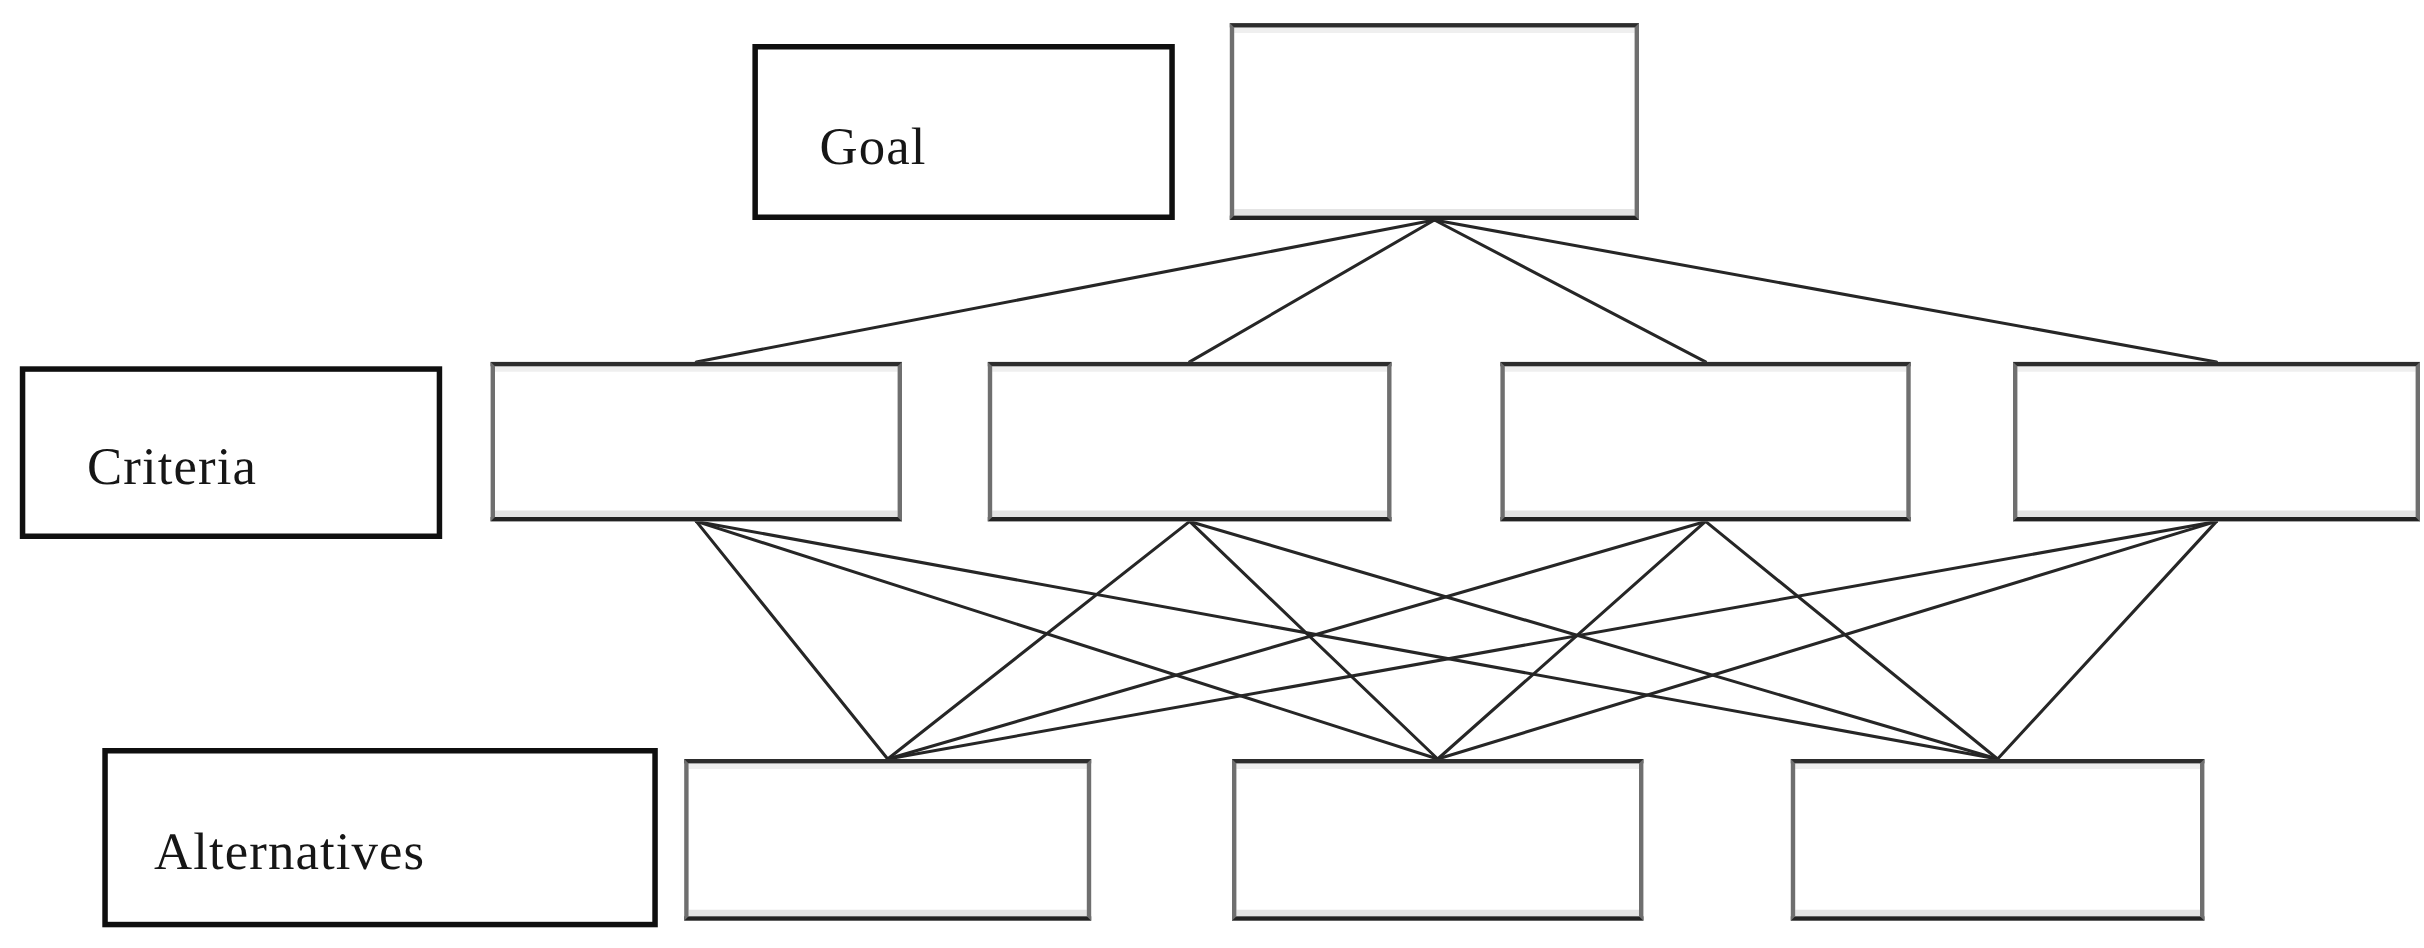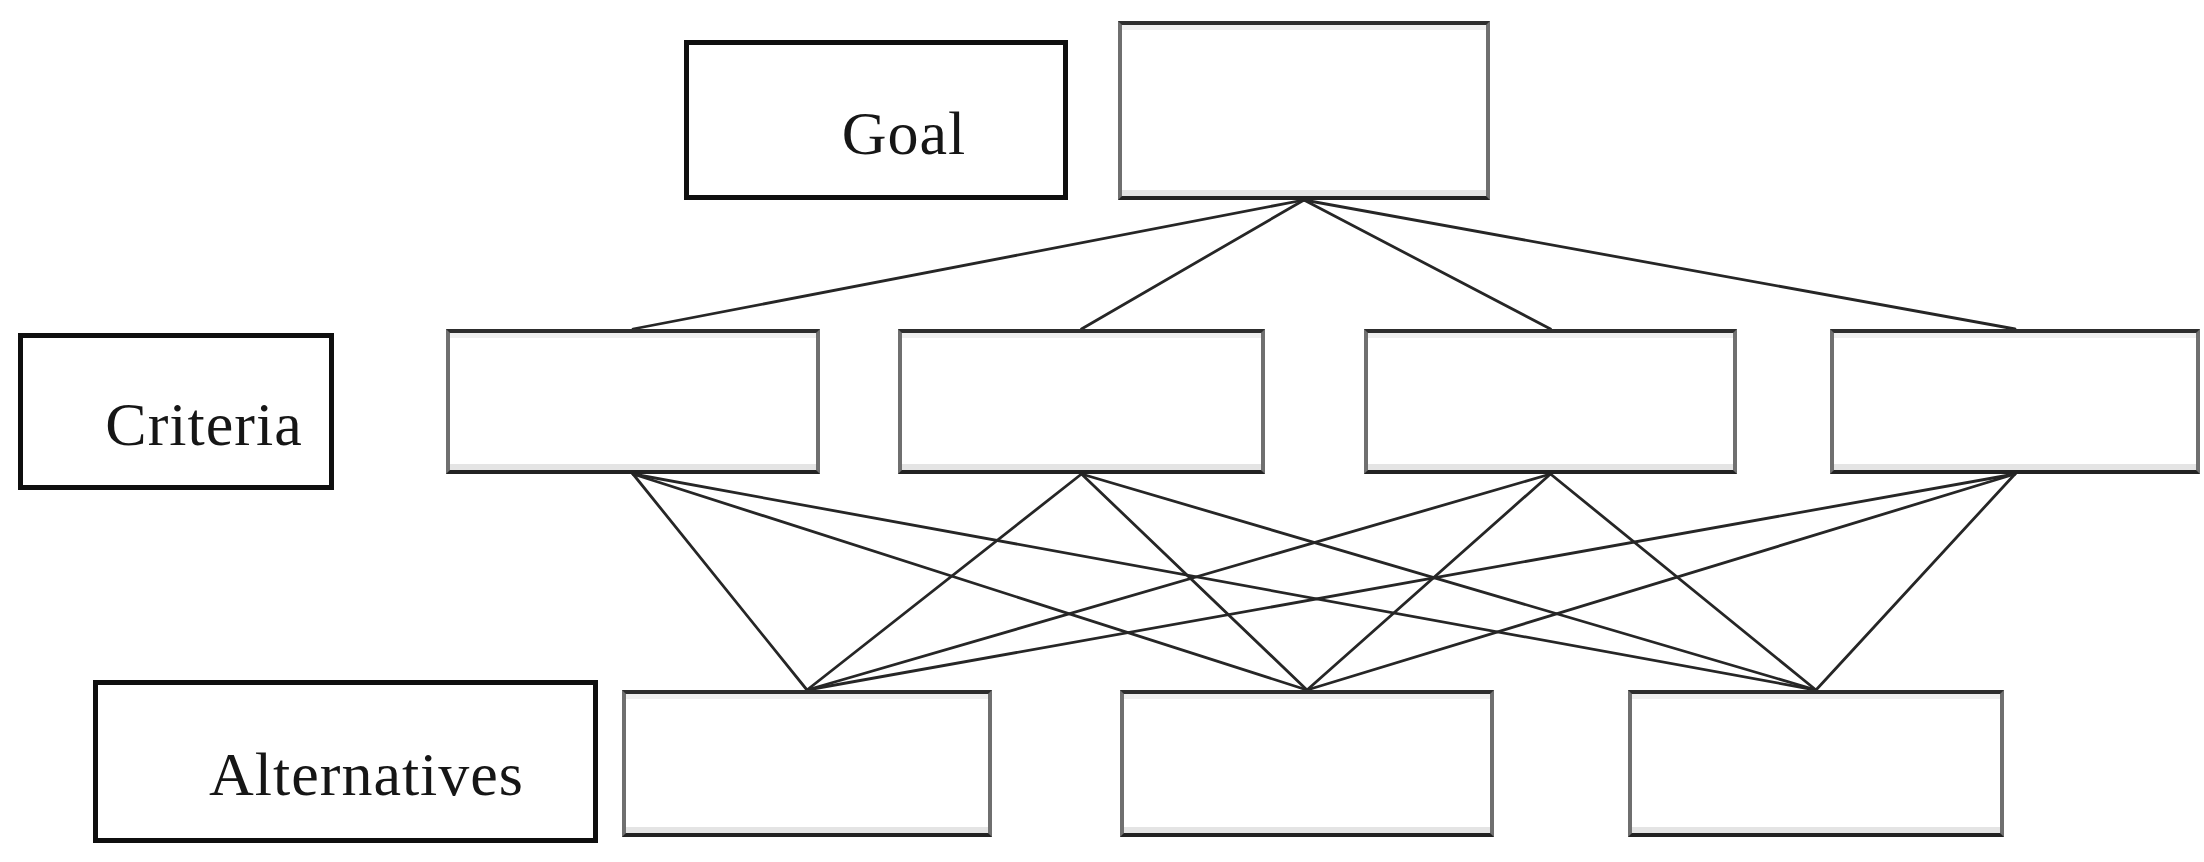--- a/index.html
+++ b/index.html
@@ -24,25 +24,24 @@
     position: absolute;
     box-sizing: border-box;
     background: #ffffff;
   }
   .label-box {
     border: 5px solid #0f0f0f;
     display: flex;
     align-items: center;
     padding-left: 56px;
     padding-top: 26px;
-    font-size: 62px;
+    font-size: 48px;
     color: #161616;
     letter-spacing: 1px;
     white-space: nowrap;
-    justify-content: center;
   }
   .node-box {
     border-style: solid;
     border-width: 4px;
     border-color: #2d2d2d #6f6f6f #222222 #6f6f6f;
     box-shadow: inset 0 5px 0 #efefef, inset 0 -6px 0 #e4e4e4;
   }
 </style>
 </head>
 <body>
@@ -62,21 +61,21 @@
       <line x1="1550.5" y1="474" x2="807" y2="690" stroke="#262626" stroke-width="2.8" stroke-linecap="round"></line>
       <line x1="1550.5" y1="474" x2="1307" y2="690" stroke="#262626" stroke-width="2.8" stroke-linecap="round"></line>
       <line x1="1550.5" y1="474" x2="1816" y2="690" stroke="#262626" stroke-width="2.8" stroke-linecap="round"></line>
       <line x1="2015" y1="474" x2="807" y2="690" stroke="#262626" stroke-width="2.8" stroke-linecap="round"></line>
       <line x1="2015" y1="474" x2="1307" y2="690" stroke="#262626" stroke-width="2.8" stroke-linecap="round"></line>
       <line x1="2015" y1="474" x2="1816" y2="690" stroke="#262626" stroke-width="2.8" stroke-linecap="round"></line>
     </svg>
 <div class="box label-box" style="left: 684px; top: 40px; width: 384px; height: 160px;">
       <span>Goal</span>
     </div>
-    <div class="box label-box" style="left: 18px; top: 333px; width: 316px; height: 157px;">
+    <div class="box label-box" style="left: 18px; top: 333px; width: 384px; height: 157px;">
       <span>Criteria</span>
     </div>
     <div class="box label-box" style="left: 93px; top: 680px; width: 505px; height: 163px; padding-left: 42px;">
       <span>Alternatives</span>
     </div>
     <div class="box node-box" style="left: 1118px; top: 21px; width: 372px; height: 179px;"></div>
     <div class="box node-box" style="left: 446px; top: 329px; width: 374px; height: 145px;"></div>
     <div class="box node-box" style="left: 898px; top: 329px; width: 367px; height: 145px;"></div>
     <div class="box node-box" style="left: 1364px; top: 329px; width: 373px; height: 145px;"></div>
     <div class="box node-box" style="left: 1830px; top: 329px; width: 370px; height: 145px;"></div>

